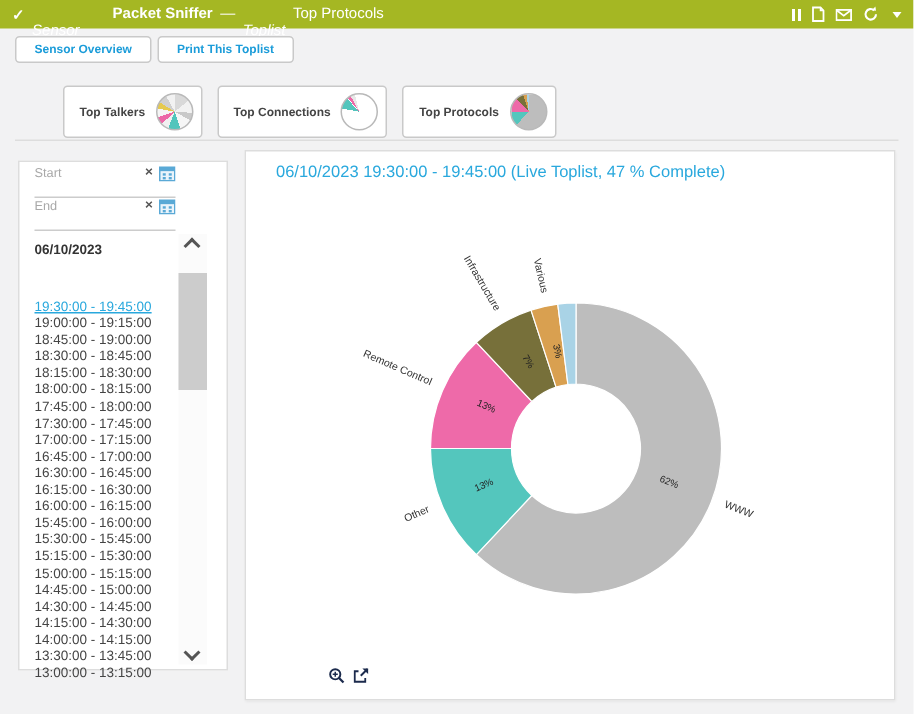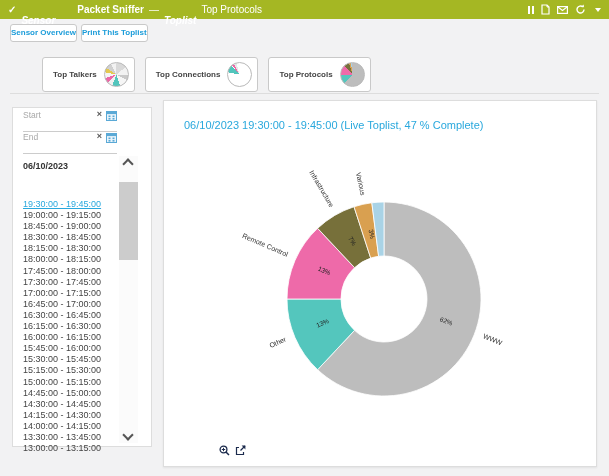--- a/index.html
+++ b/index.html
@@ -11,35 +11,35 @@
     color: #333;
   }
   
   .topbar {
     position: absolute; top: 0; left: 0; right: 0; height: 19px;
     background: #a5b723; color: #fff;
     display: flex; align-items: center; gap: 5px;
     padding: 0 8px; font-size: 10px;
   }
   .check-icon { font-weight: bold; font-size: 10px; }
-  .crumb-type { font-style: italic; font-weight: 700; margin-top: 22px; }
+  .crumb-type { font-style: italic; font-weight: 400; margin-top: 22px; }
   .crumb-name { font-weight: bold; padding-left: 17px; }
   .crumb-sep { opacity: .95; }
   .topbar-icons { margin-left: auto; display: flex; align-items: center; gap: 7px; }
   .pause-icon { display: flex; gap: 2px; }
   .pause-icon i { display:block; width: 2px; height: 8px; background: #fff; }
   .caret-down { width: 0; height: 0; border-left: 3px solid transparent; border-right: 3px solid transparent; border-top: 4px solid #fff; margin-left: 2px; }
   .tb-svg { display: block; }
   
   .toolbar { position: absolute; top: 24px; left: 10px; display: flex; gap: 4px; }
   .btn {
     background: #fff; border: 1px solid #c9c9c9; border-radius: 3px;
     color: #1b9cd9; font-weight: bold; font-size: 8px;
     font-family: "Liberation Sans", sans-serif;
-    padding: 4px 0; cursor: pointer; line-height: 1;
+    padding: 4px 12px; cursor: pointer; line-height: 1;
   }
   
   .cards { position: absolute; top: 57px; left: 10px; display: flex; gap: 10px; padding-left: 32px; }
   .card {
     background: #fff; border: 1px solid #c9c9c9; border-radius: 3px;
     height: 35px; display: flex; align-items: center;
     padding: 0 5px 0 10px; gap: 7px;
     font-size: 8px; font-weight: bold; color: #444; cursor: pointer;
   }
   .pie { width: 25px; height: 25px; border-radius: 50%; border: 1px solid #b9b9b9; }
@@ -73,21 +73,21 @@
   .scroll-thumb { position: absolute; top: 26px; left: 0; width: 19px; height: 78px; background: #ccc; }
   .chev { position: absolute; left: 5px; width: 8px; height: 8px; border-left: 2px solid #555; border-top: 2px solid #555; }
   .chev.up { top: 4px; transform: rotate(45deg); }
   .chev.down { bottom: 4px; transform: rotate(225deg); }
   
   .main-panel {
     position: absolute; left: 163px; top: 100px; width: 434px; height: 367px;
     background: #fff; border: 1px solid #ddd;
     box-shadow: 0 1px 2px rgba(0,0,0,.07);
   }
-  .main-title { position: absolute; top: 18px; left: 20px; font-size: 11px; color: #29a8dd; }
+  .main-title { position: absolute; top: 8px; left: 20px; font-size: 11px; color: #29a8dd; }
   .donut-svg { position: absolute; left: 0; top: 0; }
   .slice-name { font-size: 7px; fill: #333; }
   .slice-pct { font-size: 6.5px; fill: #222; }
   .chart-tools { position: absolute; left: 55px; bottom: 10px; display: flex; gap: 5px; align-items: center; }
   .chart-tools svg { display: block; }
 </style>
 </head>
 <body>
 
 <div class="topbar">

